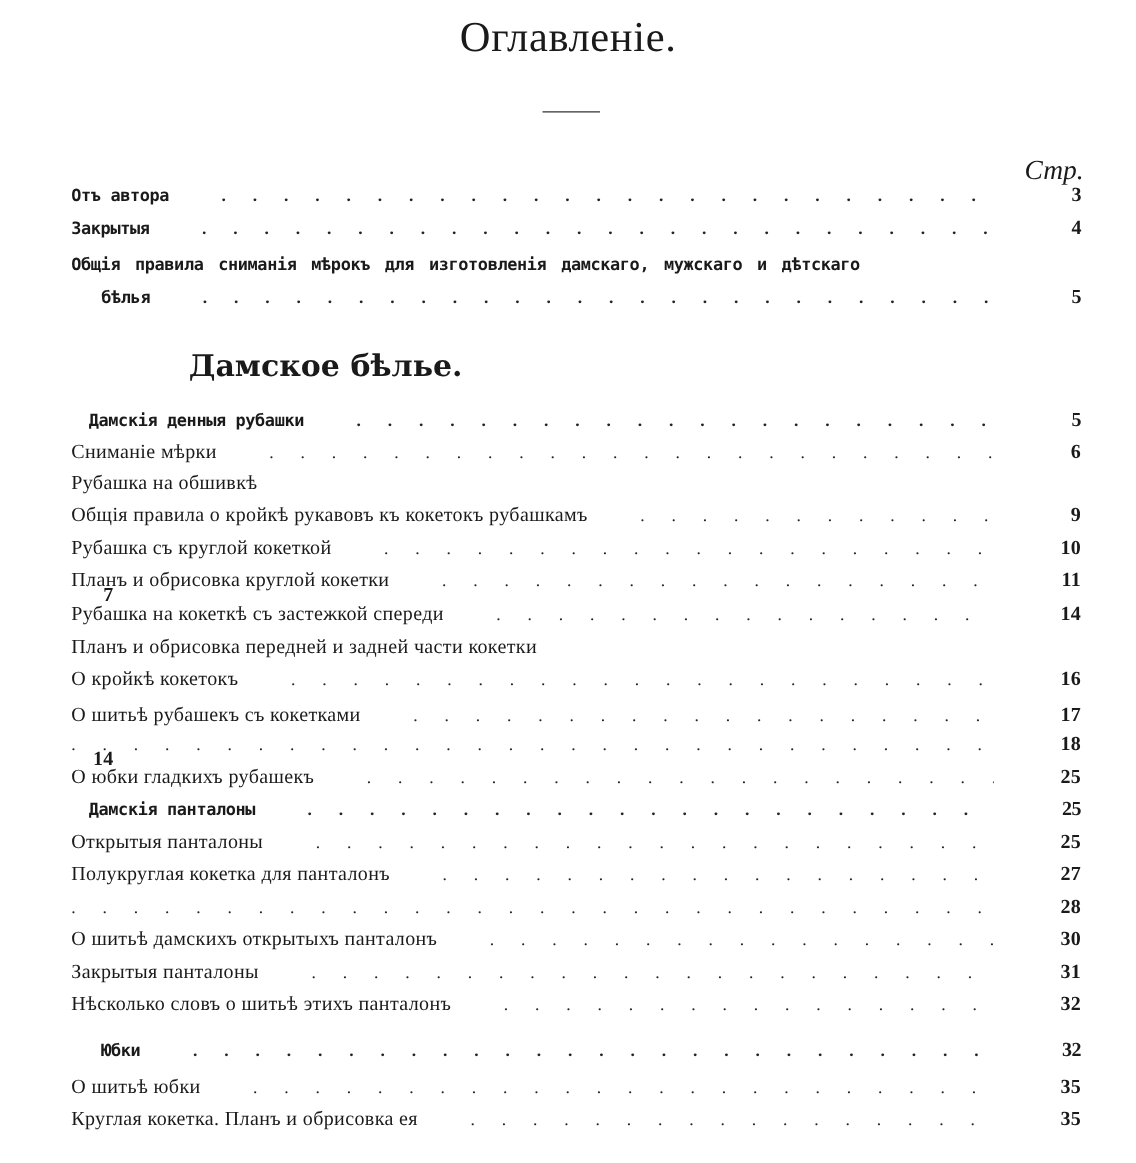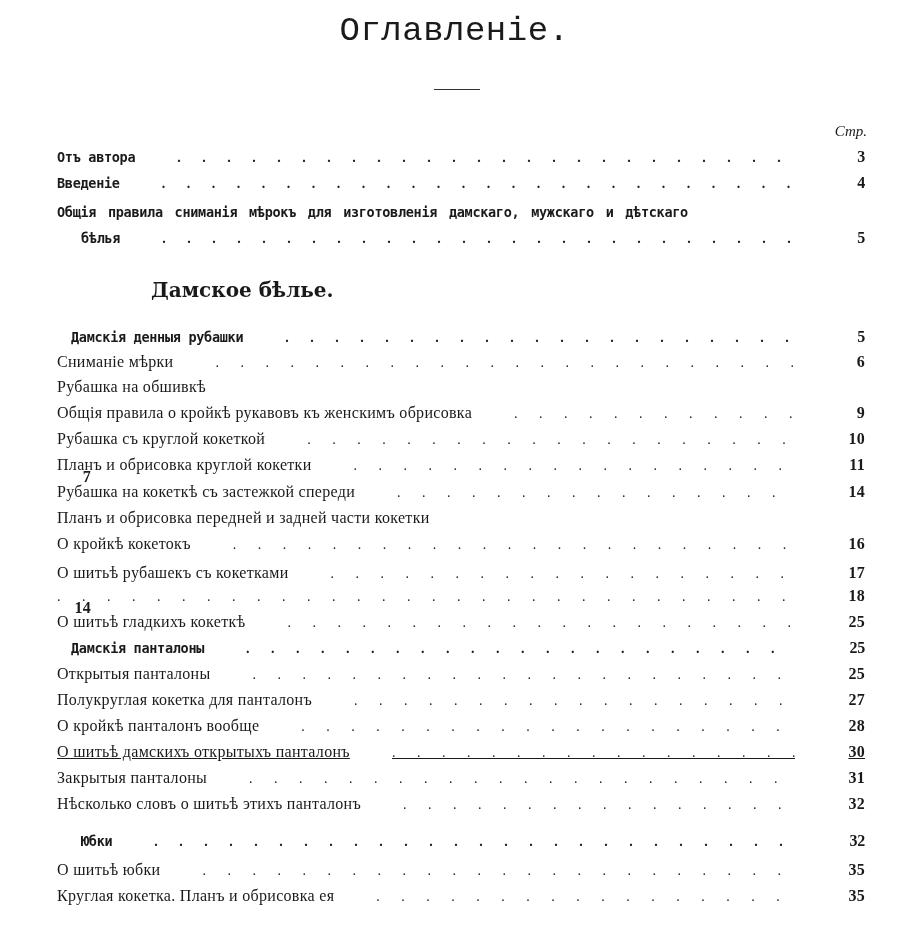--- a/index.html
+++ b/index.html
@@ -1,28 +1,28 @@
 <!DOCTYPE html>
 <html><head>
 <meta charset="utf-8">
 <style>
   html, body { margin: 0; padding: 0; background: #ffffff; }
   body { width: 909px; height: 930px; position: relative; overflow: hidden; color: #1a1a1a; }
   .page-title {
     position: absolute; top: 12px; left: 0; width: 909px; text-align: center;
-    font-family: Liberation Mono, monospace; font-size: 34px; letter-spacing: 0.5px;
+    font-family: Liberation Serif, serif; font-size: 34px; letter-spacing: 0.5px;
   }
   .rule { position: absolute; top: 89px; left: 434px; width: 46px; height: 1px; background: #333; }
   .pg-header {
     position: absolute; top: 123px; right: 42px;
-    font-family: "Liberation Serif", "DejaVu Serif", serif; font-style: italic; font-size: 15px;
+    font-family: "Liberation Serif", "DejaVu Serif", serif; font-style: italic; font-size: 22px;
   }
   .section-heading {
     position: absolute; left: 151px;
-    font-family: "DejaVu Serif", "Liberation Serif", serif; font-weight: bold; font-size: 20px;
+    font-family: "DejaVu Serif", "Liberation Serif", serif; font-weight: bold; font-size: 24px;
   }
   .toc-row {
     position: absolute; left: 57px; width: 808px; height: 22px;
     display: flex; align-items: baseline;
     font-size: 15px;
     gap: 36px;
   }
   .toc-row .title { white-space: nowrap; padding-right: 6px; }
   .toc-row .leader {
     flex: 1; overflow: hidden; white-space: nowrap; letter-spacing: 9px;
@@ -47,21 +47,21 @@
 <div class="page-title">Оглавленіе.</div>
 <div class="rule"></div>
 <div class="pg-header">Стр.</div>
 
 <div class="toc-row sans" style="top:148px">
   <span class="title">Отъ автора</span>
   <span class="leader">. . . . . . . . . . . . . . . . . . . . . . . . . . . . . . . . . . . . . . . . . . . . . . . . . . . . . . . . . . . . . . . .</span>
   <span class="page">3</span>
 </div>
 <div class="toc-row sans" style="top:174px">
-  <span class="title">Введеніе</span>
+  <span class="title">Закрытыя</span>
   <span class="leader">. . . . . . . . . . . . . . . . . . . . . . . . . . . . . . . . . . . . . . . . . . . . . . . . . . . . . . . . . . . . . . . .</span>
   <span class="page">4</span>
 </div>
 <div class="multiline-first sans" style="top:204px">Общія правила сниманія мѣрокъ для изготовленія дамскаго, мужскаго и дѣтскаго</div>
 <div class="toc-row sans" style="top:229px">
   <span class="title" style="padling-left:0"><span style="padding-left:24px">бѣлья</span></span>
   <span class="leader">. . . . . . . . . . . . . . . . . . . . . . . . . . . . . . . . . . . . . . . . . . . . . . . . . . . . . . . . . . . . . . . .</span>
   <span class="page">5</span>
 </div>
 
@@ -77,21 +77,21 @@
       <span class="title">Сниманіе мѣрки</span>
       <span class="leader">. . . . . . . . . . . . . . . . . . . . . . . . . . . . . . . . . . . . . . . . . . . . . . . . . . . . . . . . . . . . . . . .</span>
       <span class="page">6</span>
     </div>
     <div class="toc-row serif" style="top: 378px; flex-direction: column;">
       <span class="title">Рубашка на обшивкѣ</span>
       <span class="leader">. . . . . . . . . . . . . . . . . . . . . . . . . . . . . . . . . . . . . . . . . . . . . . . . . . . . . . . . . . . . . . . .</span>
       <span class="page">7</span>
     </div>
     <div class="toc-row serif" style="top: 404px;">
-      <span class="title">Общія правила о кройкѣ рукавовъ къ женскимъ обрисовка</span>
+      <span class="title">Общія правила о кройкѣ рукавовъ къ кокетокъ рубашкамъ</span>
       <span class="leader">. . . . . . . . . . . . . . . . . . . . . . . . . . . . . . . . . . . . . . . . . . . . . . . . . . . . . . . . . . . . . . . .</span>
       <span class="page">9</span>
     </div>
     <div class="toc-row serif" style="top: 430px;">
       <span class="title">Рубашка съ круглой кокеткой</span>
       <span class="leader">. . . . . . . . . . . . . . . . . . . . . . . . . . . . . . . . . . . . . . . . . . . . . . . . . . . . . . . . . . . . . . . .</span>
       <span class="page">10</span>
     </div>
     <div class="toc-row serif" style="top: 456px;">
       <span class="title">Планъ и обрисовка круглой кокетки</span>
@@ -116,45 +116,44 @@
     <div class="toc-row serif" style="top: 564px;">
       <span class="title">О шитьѣ рубашекъ съ кокетками</span>
       <span class="leader">. . . . . . . . . . . . . . . . . . . . . . . . . . . . . . . . . . . . . . . . . . . . . . . . . . . . . . . . . . . . . . . .</span>
       <span class="page">17</span>
     </div>
     <div class="toc-row serif" style="top: 587px;">
       <span class="leader">. . . . . . . . . . . . . . . . . . . . . . . . . . . . . . . . . . . . . . . . . . . . . . . . . . . . . . . . . . . . . . . .</span>
       <span class="page">18</span>
     </div>
     <div class="toc-row serif" style="top: 613px;">
-      <span class="title">О шитьѣ гладкихъ кокеткѣ</span>
+      <span class="title">О юбки гладкихъ рубашекъ</span>
       <span class="leader">. . . . . . . . . . . . . . . . . . . . . . . . . . . . . . . . . . . . . . . . . . . . . . . . . . . . . . . . . . . . . . . .</span>
       <span class="page">25</span>
     </div>
     <div class="toc-row sans indent" style="top: 639px;">
       <span class="title">Дамскія панталоны</span>
       <span class="leader">. . . . . . . . . . . . . . . . . . . . . . . . . . . . . . . . . . . . . . . . . . . . . . . . . . . . . . . . . . . . . . . .</span>
       <span class="page">25</span>
     </div>
     <div class="toc-row serif" style="top: 665px;">
       <span class="title">Открытыя панталоны</span>
       <span class="leader">. . . . . . . . . . . . . . . . . . . . . . . . . . . . . . . . . . . . . . . . . . . . . . . . . . . . . . . . . . . . . . . .</span>
       <span class="page">25</span>
     </div>
     <div class="toc-row serif" style="top: 691px;">
       <span class="title">Полукруглая кокетка для панталонъ</span>
       <span class="leader">. . . . . . . . . . . . . . . . . . . . . . . . . . . . . . . . . . . . . . . . . . . . . . . . . . . . . . . . . . . . . . . .</span>
       <span class="page">27</span>
     </div>
     <div class="toc-row serif" style="top: 717px;">
-      <span class="title">О кройкѣ панталонъ вообще</span>
       <span class="leader">. . . . . . . . . . . . . . . . . . . . . . . . . . . . . . . . . . . . . . . . . . . . . . . . . . . . . . . . . . . . . . . .</span>
       <span class="page">28</span>
     </div>
-    <div class="toc-row serif" style="top: 743px; text-decoration: underline;">
+    <div class="toc-row serif" style="top: 743px;">
       <span class="title">О шитьѣ дамскихъ открытыхъ панталонъ</span>
       <span class="leader">. . . . . . . . . . . . . . . . . . . . . . . . . . . . . . . . . . . . . . . . . . . . . . . . . . . . . . . . . . . . . . . .</span>
       <span class="page">30</span>
     </div>
     <div class="toc-row serif" style="top: 769px;">
       <span class="title">Закрытыя панталоны</span>
       <span class="leader">. . . . . . . . . . . . . . . . . . . . . . . . . . . . . . . . . . . . . . . . . . . . . . . . . . . . . . . . . . . . . . . .</span>
       <span class="page">31</span>
     </div>
     <div class="toc-row serif" style="top: 795px;">

